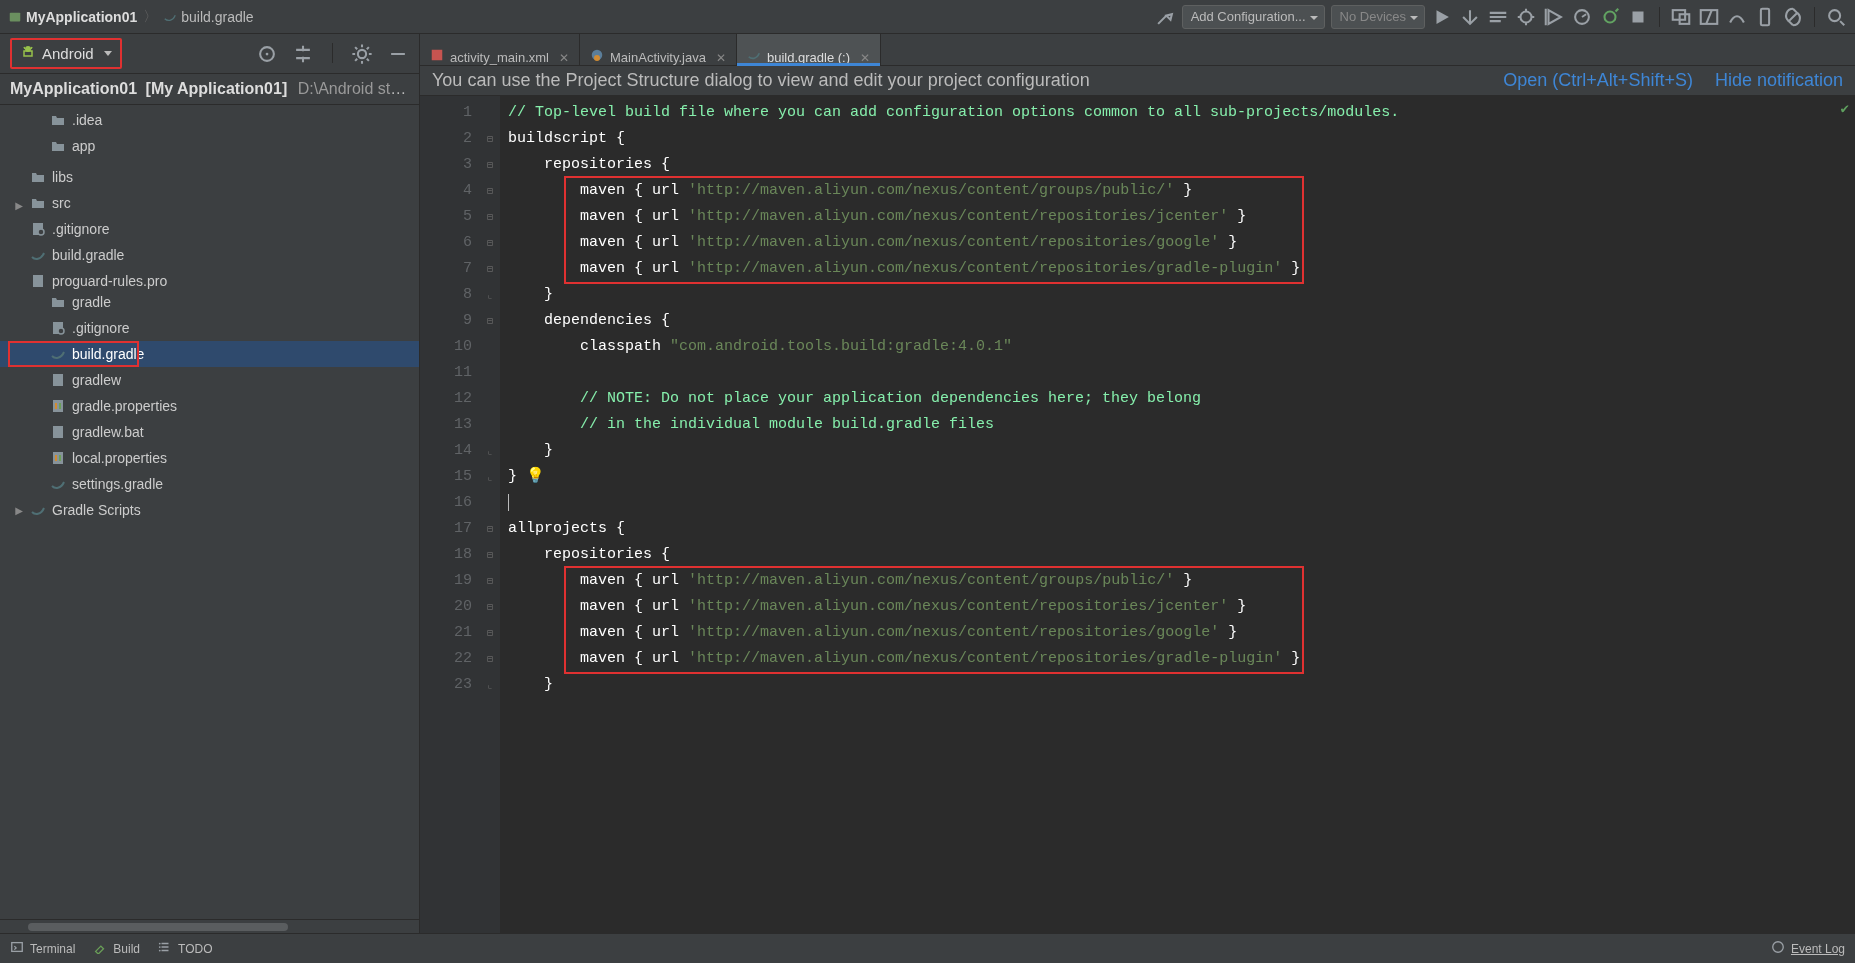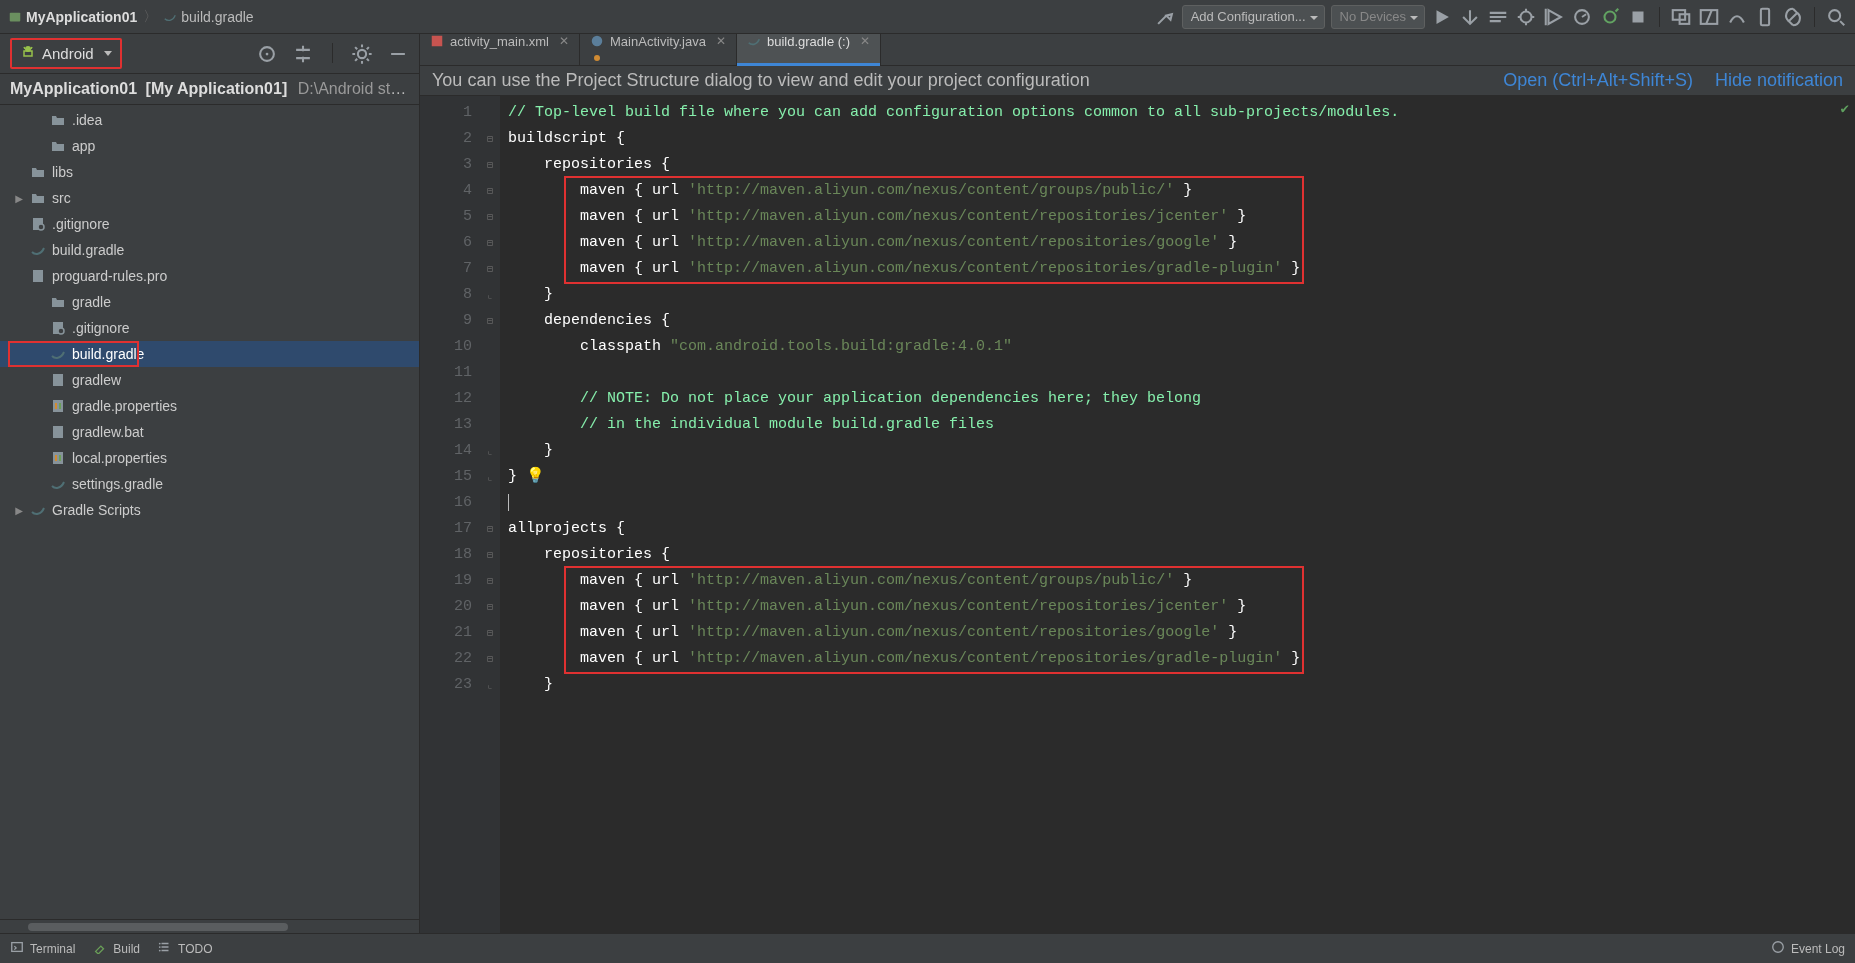--- a/index.html
+++ b/index.html
@@ -63,37 +63,37 @@
     overflow:hidden; text-overflow:ellipsis; border-bottom:1px solid #2b2b2b;
   }
   .proj-path .bold { font-weight:700; color:#ddd;}
   .proj-path .extra { color:#999;}
   .tree { flex:1; overflow:auto; padding-top:2px;}
   .tree-row {
     height:26px; display:flex; align-items:center; gap:6px;
     padding-left:14px; cursor:pointer; font-size:14px; color:#ccc;
   }
   .tree-row.d1 { padding-left:34px;}
-  .tree-row.d2 { }
+  .tree-row.d2 { align-items:flex-end;}
   .tree-row.selected { background:#2f4a6d; color:#fff;}
   .tree-row-wrap { position:relative;}
   .tree-row-wrap.redbox-outline::after{
     content:""; position:absolute; left:8px; right:280px; top:0; bottom:0;
     border:2px solid #e03131;
   }
   .ticon { width:16px; height:16px; display:inline-flex; align-items:center; justify-content:center;}
   .chev { width:10px; text-align:center; color:#888; font-size:10px;}
   
   .right { flex:1; display:flex; flex-direction:column; background:#2b2b2b; min-width:0; position:relative;}
   .tabs {
     height:32px; background:#3c3f41; border-bottom:1px solid #2b2b2b;
     display:flex; align-items:stretch;
   }
   .tab {
-    display:flex; align-items:flex-start; gap:6px; padding:0 10px;
+    display:flex; align-items:flex-end; gap:6px; padding:0 10px;
     border-right:1px solid #2b2b2b; font-size:13px; color:#bbb; cursor:pointer;
     position:relative;
   }
   .tab.active { background:#4e5254; color:#ddd;}
   .tab.active::after{
     content:""; position:absolute; left:0; right:0; bottom:-1px; height:3px; background:#3e86d6;
   }
   .tab .x { color:#888; font-size:12px; margin-left:4px;}
   .tab .dot { position:absolute; left:14px; bottom:4px; width:6px; height:6px; background:#d08b33; border-radius:50%;}
   .banner {
@@ -121,21 +121,21 @@
   .red-rect {
     position:absolute; border:2px solid #e03131; pointer-events:none;
   }
   .check { position:absolute; top:4px; right:6px; color:#5fa05f; font-size:14px;}
   
   .status {
     height:30px; background:#3c3f41; border-top:1px solid #2b2b2b;
     display:flex; align-items:center; padding:0 10px; gap:18px; font-size:12px;
   }
   .status .sitem { display:flex; align-items:center; gap:6px; color:#bbb; cursor:pointer;}
-  .status .right-s { margin-left:auto;}
+  .status .right-s { margin-left:auto;text-decoration:underline;}
   
   .hscroll {
     height:14px; background:#3c3f41; border-top:1px solid #2b2b2b;
     display:flex; align-items:center;
   }
   .hscroll .thumb { height:8px; background:#5a5d5f; border-radius:4px; width:260px; margin-left:28px;}
   
   svg { stroke:#9aa0a6; fill:none; stroke-width:1.5; }
 </style>
 </head>

